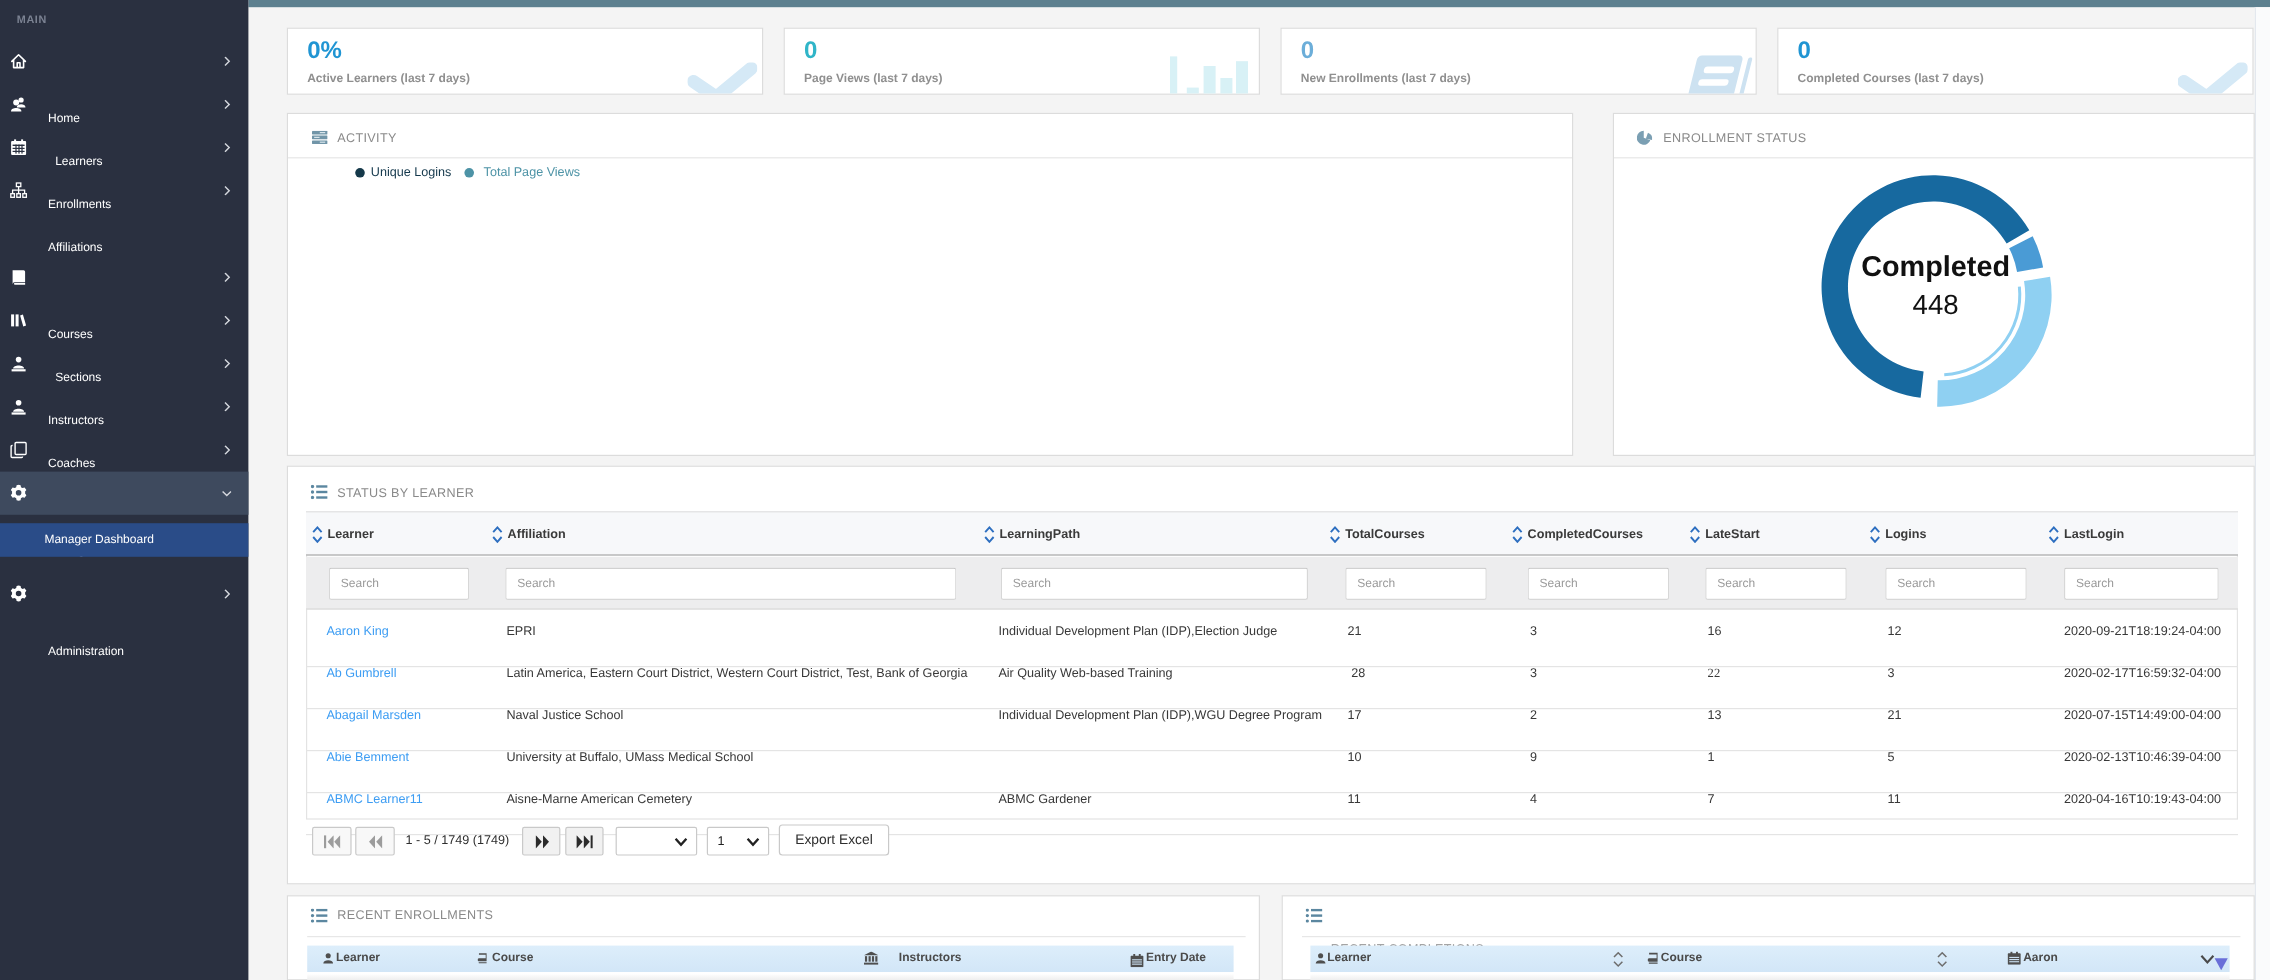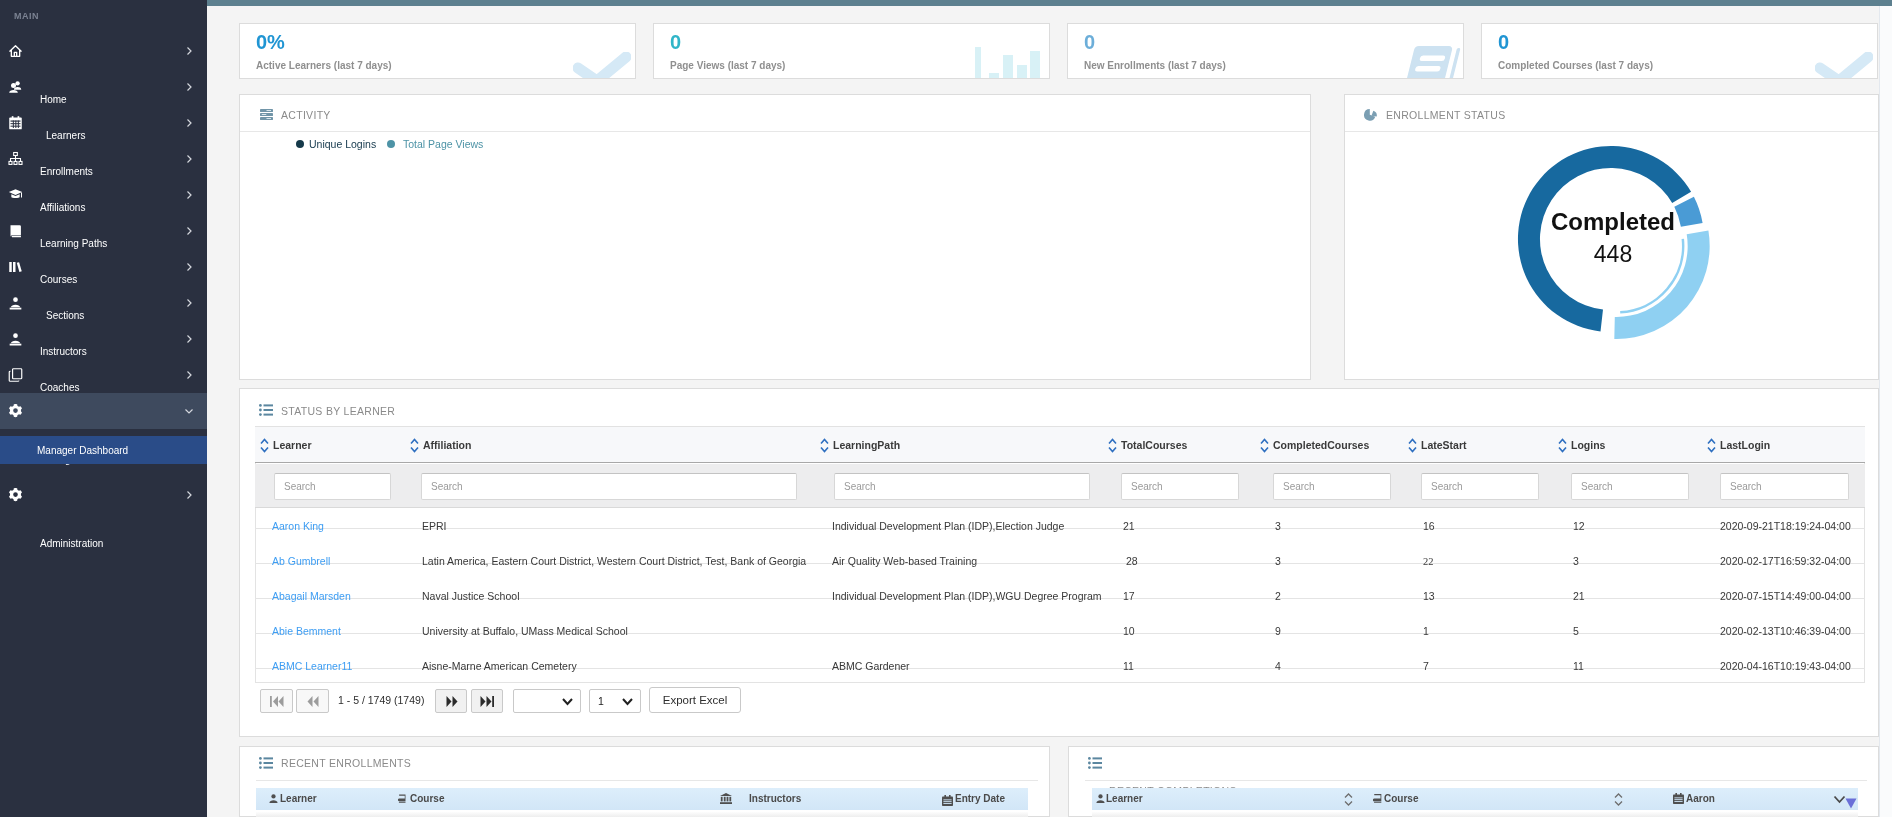--- a/index.html
+++ b/index.html
@@ -35,21 +35,21 @@
 #reccompl { left:1068px; top:746px; width:811px; height:71px; }
 
 .ldot { position:absolute; width:8px; height:8px; border-radius:50%; top:45px; }
 .ltext { position:absolute; top:43px; font-size:10.5px; }
 
 .thead { position:absolute; left:15px; top:37px; width:1610px; height:37px; background:#f7f8fa; border-top:1px solid #e2e2e2; border-bottom:1px solid #a8a8a8; }
 .tfilter { position:absolute; left:15px; top:75px; width:1610px; height:44px; background:#ededee; border-bottom:1px solid #d9d9d9; }
 .srch { position:absolute; top:9px; height:27px; background:#fff; border:1px solid #d7d7d7; border-top-color:#c3c3c3; border-radius:2px; font-size:10px; color:#9a9a9a; line-height:25px; padding-left:9px; }
 .hcol { position:absolute; top:0; height:100%; font-size:10.5px; font-weight:bold; color:#3a3a3a; line-height:36px; }
 .hcol svg { position:absolute; left:-13px; top:11px; }
-.trow { position:absolute; left:15px; width:1610px; height:21px; border-bottom:1px solid #e4e4e4; font-size:10.5px; color:#383838; }
+.trow { position:absolute; left:15px; width:1610px; height:48px; border-bottom:1px solid #e4e4e4; font-size:10.5px; color:#383838; }
 .trow .c { position:absolute; top:0; line-height:37px; white-space:nowrap; }
 .lnk { color:#3d9df3; }
 
 .pgbtn { position:absolute; top:300px; height:24px; background:#fff; border:1px solid #c9c9c9; border-radius:2px; }
 .pgsel { position:absolute; top:300px; height:24px; background:#fff; border:1px solid #c9c9c9; border-radius:2px; }
 
 .bluerow { position:absolute; top:41px; height:22px; background:linear-gradient(#ddeefb,#d2e6f7); font-size:10px; font-weight:bold; color:#4a4a4a; }
 .bluerow .bc { position:absolute; top:0; line-height:22px; }
 </style>
 </head>
@@ -106,33 +106,20 @@
       <svg class="ic" viewBox="0 0 18 18">
         <g fill="none" stroke="#fff" stroke-width="1.3">
           <rect x="6.8" y="1.2" width="4.4" height="3.6"></rect>
           <path d="M9 4.8 V8.4 M3 11.9 V8.4 H15 V11.9 M9 8.4 V11.9"></path>
           <rect x="1.2" y="11.9" width="3.6" height="3.6"></rect>
           <rect x="7.2" y="11.9" width="3.6" height="3.6"></rect>
           <rect x="13.2" y="11.9" width="3.6" height="3.6"></rect>
         </g>
       </svg>
       <span class="lb">Affiliations</span>
-      <svg class="ch" viewBox="0 0 8 8">
-        <path d="M2.5 0.5 L6 4 L2.5 7.5" fill="none" stroke="#d4d7dd" stroke-width="1.2"></path>
-      </svg>
-    </div>
-  <div class="mitem" style="top:177px;">
-      <svg class="ic" viewBox="0 0 18 18">
-        <g fill="#fff">
-          <path d="M9 2 L17 5.5 L9 9 L1 5.5 Z"></path>
-          <path d="M4 8 V11.5 C4 13 14 13 14 11.5 V8 L9 10.2 Z"></path>
-          <rect x="15.6" y="6" width="1.2" height="6"></rect>
-        </g>
-      </svg>
-      <span class="lb">Learning Paths</span>
       <svg class="ch" viewBox="0 0 8 8">
         <path d="M2.5 0.5 L6 4 L2.5 7.5" fill="none" stroke="#d4d7dd" stroke-width="1.2"></path>
       </svg>
     </div>
   <div class="mitem" style="top:213px;">
       <svg class="ic" viewBox="0 0 18 18">
         <g fill="#fff">
           <path d="M3 2 H14 A1.5 1.5 0 0 1 15.5 3.5 V14 H5 A2 2 0 0 0 3 16 Z"></path>
           <path d="M5 14.8 H15.5 V16.5 H5 A0.9 0.9 0 0 1 5 14.8 Z"></path>
         </g>

